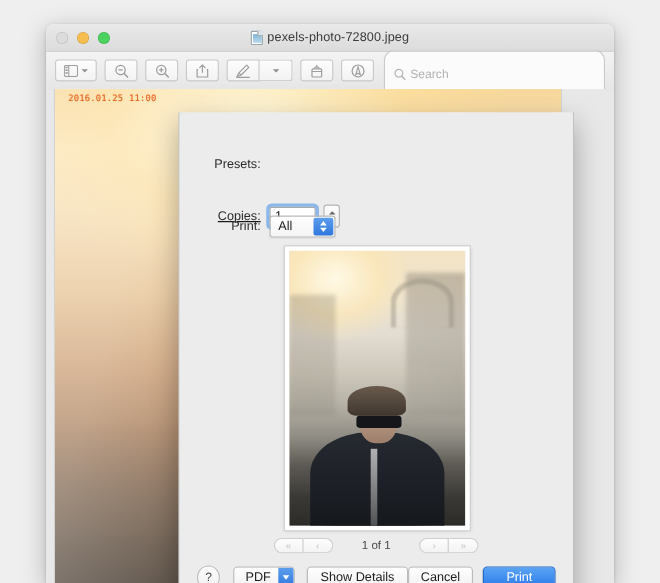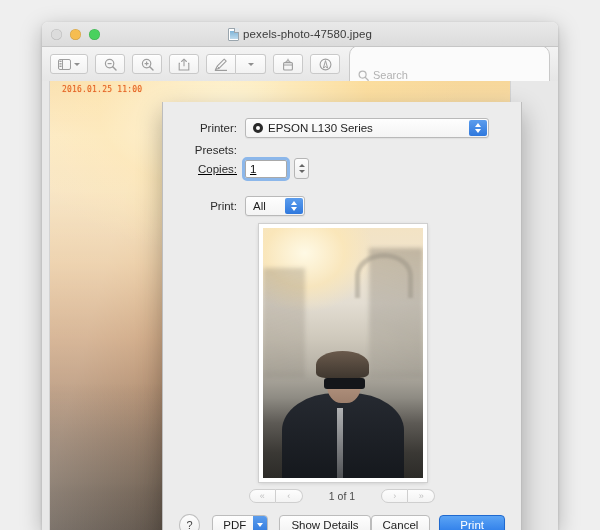--- a/index.html
+++ b/index.html
@@ -64,21 +64,21 @@
   .tbtn.wide{min-width:38px;}
   .seg{display:flex;margin-right:7px;}
   .seg .tbtn{margin-right:0;border-radius:0;border-left-width:0;}
   .seg .tbtn:first-child{border-radius:3px 0 0 3px;border-left-width:1px;}
   .seg .tbtn:last-child{border-radius:0 3px 3px 0;}
   .ico{display:block;opacity:.52;}
   .chev{width:0;height:0;border-left:3px solid transparent;border-right:3px solid transparent;
         border-top:3.5px solid #7d7d7d;opacity:.85;}
   .search-field{
     flex:1;height:19px;background:#fbfbfb;border:1px solid #c9c9c9;border-radius:10px;
-    display:flex;align-items:flex-end;gap:4px;padding:16px 8px;margin-left:2px;margin-top:14px;
+    display:flex;align-items:flex-start;gap:4px;padding:16px 8px;margin-left:2px;margin-top:14px;
   }
   .search-ph{font-size:11px;color:#b2b2b2;}
 
   
   .doc-canvas{position:absolute;left:0;right:0;top:59px;bottom:0;background:#e8e8e8;overflow:hidden;}
   .photo-sheet{
     position:absolute;left:8px;top:0;width:460px;bottom:-8px;
     background:#fff;box-shadow:0 0 0 1px rgba(0,0,0,.09);
     overflow:hidden;
   }
@@ -255,21 +255,21 @@
       <div class="light red"></div>
       <div class="light yellow"></div>
       <div class="light green"></div>
     </div>
     <div class="title-wrap">
       <div class="doc-icon">
         <div class="sheet"></div>
           <div class="pic"></div>
           <div class="fold"></div>
       </div>
-      <div class="win-title">pexels-photo-47580.jpeg</div>
+      <div class="win-title">pexels-photo-72800.jpeg</div>
     </div>
   </div>
 
   <div class="toolbar">
 
     <div class="tbtn wide">
       <svg class="ico" width="13" height="11" viewBox="0 0 13 11">
         <rect x="0.5" y="0.5" width="12" height="10" rx="1.5" fill="none" stroke="#4d4d4d"></rect>
         <line x1="4.5" y1="0.5" x2="4.5" y2="10.5" stroke="#4d4d4d"></line>
         <rect x="1.4" y="1.6" width="2.2" height="1.4" fill="#4d4d4d"></rect>
@@ -344,37 +344,26 @@
 
   <div class="doc-canvas">
     <div class="photo-sheet">
       <div class="photo-img"></div>
       <div class="timestamp">2016.01.25 11:00</div>
     </div>
   </div>
 
   <div id="print-sheet">
 
-    <div class="form-row" style="position:absolute;left:0;top:16px;width:100%;">
-      <div class="form-label">Printer:</div>
-      <div class="popup" style="width:244px;">
-        <span class="printer-dot"></span>
-        <span class="val">EPSON L130 Series</span>
-        <span class="arrows">
-          <span class="ar-up"></span>
-            <span class="ar-dn"></span>
-        </span>
-      </div>
-    </div>
 
     <div class="form-row" style="position:absolute;left:0;top:42px;width:100%;">
       <div class="form-label">Presets:</div>
     </div>
 
-    <div class="form-row" style="position:absolute;left:0;top:56px;width:100%;text-decoration:underline;">
+    <div class="form-row" style="position:absolute;left:0;top:84px;width:100%;text-decoration:underline;">
       <div class="form-label">Copies:</div>
       <div class="copies-field">
         <span class="v">1</span>
       </div>
       <div class="stepper">
         <span class="st-up"></span>
         <span class="st-dn"></span>
       </div>
     </div>
 

